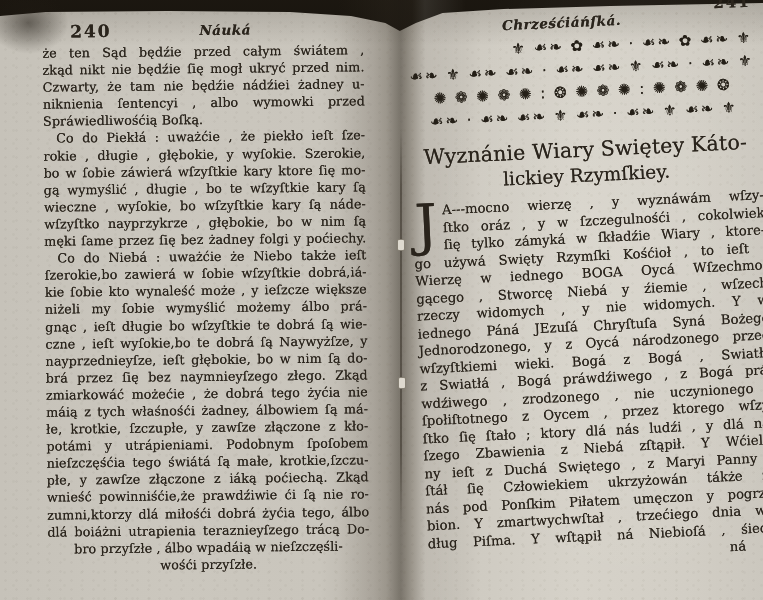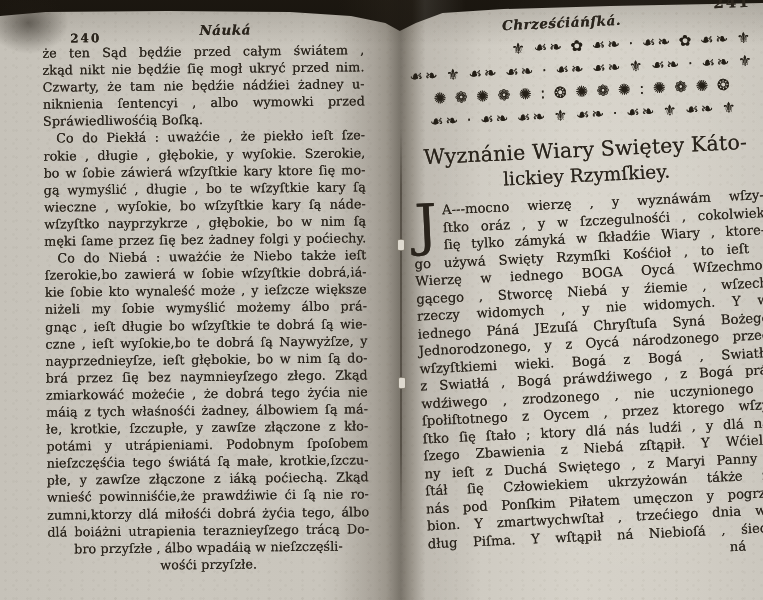--- a/index.html
+++ b/index.html
@@ -47,21 +47,21 @@
   .thread.t2 { left:398px; top:377px; }
 
   
   .ink { color:#2a241c; }
   .tline { text-align:justify; text-align-last:justify; }
 
   
   .left-page { position:absolute; left:42px; top:20px; width:322px;
     transform:rotate(-0.6deg); transform-origin:50% 0; }
   .lp-header { position:relative; height:21px; }
-  .lp-pageno { position:absolute; left:28px; top:10px; font-size:12px;
+  .lp-pageno { position:absolute; left:28px; top:0; font-size:17px;
     font-weight:bold; letter-spacing:2px; }
   .lp-title { position:absolute; left:0; right:0; top:2px; text-align:center;
     font-style:italic; font-size:13.5px; letter-spacing:0.5px;
     transform:translateX(22px); font-weight:bold; }
   .lp-body { margin-top:2px; font-size:12.7px; }
   .lp-body .tline { line-height:17.1px; letter-spacing:0.1px; }
   .indent-first .tline:first-child { text-indent:13px; }
   .last-left .tline:last-child { text-align-last:left; }
   .closing .tline { text-align:center; text-align-last:center; }
 

